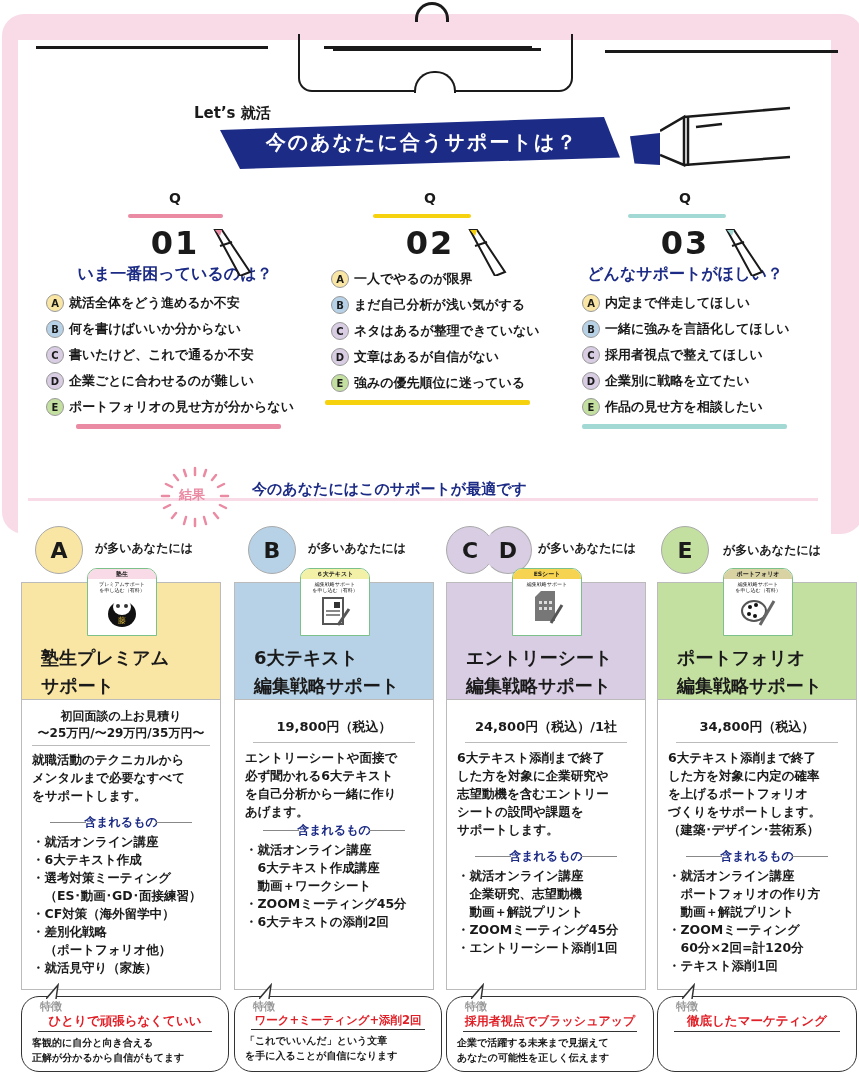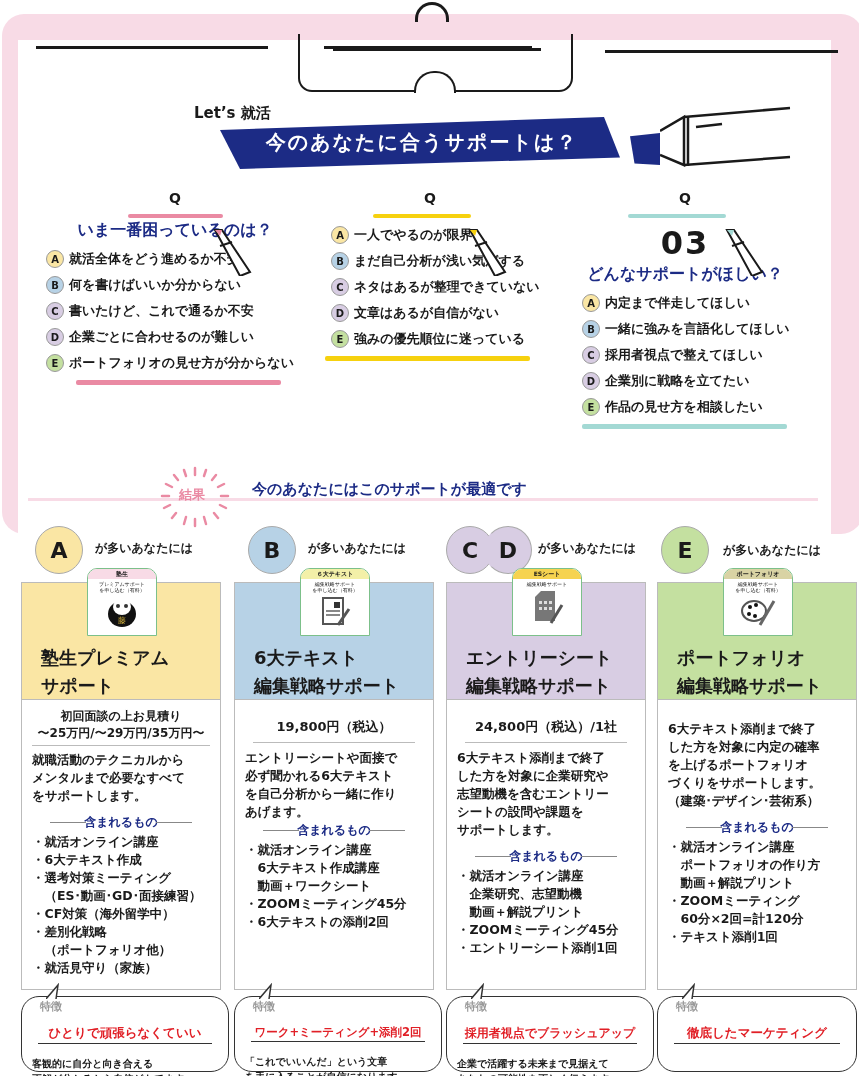--- a/index.html
+++ b/index.html
@@ -36,21 +36,21 @@
 .price{text-align:center;font-size:13px;font-weight:bold;padding-bottom:6px;border-bottom:1.5px solid #bbb;margin:0 8px 6px}
 .price-small{text-align:center;font-size:12px;line-height:17px}
 .desc{white-space:pre-line;margin-top:2px}
 .incl{text-align:center;color:#1c2b85;margin:8px 0 2px;position:relative;font-size:12px}
 .incl:before,.incl:after{content:"";position:absolute;top:9px;width:36px;height:1px;background:#888}
 .incl:before{left:18px}.incl:after{right:18px}
 .items{white-space:pre-line}
 .bubble{position:absolute;top:470px;width:208px;height:76px;border:1.5px solid #333;border-radius:18px;background:#fff;padding:2px 10px}
 .bubble-tail{position:absolute;top:-14px;left:24px;width:16px;height:16px}
 .b-label{font-size:11px;color:#999;font-weight:bold;margin-left:8px;height:14px}
-.b-head{font-size:12.5px;font-weight:bold;color:#e11f26;text-align:center;border-bottom:1.5px solid #333;padding-bottom:1px;margin:12px 6px}
+.b-head{font-size:12.5px;font-weight:bold;color:#e11f26;text-align:center;border-bottom:1.5px solid #333;padding-bottom:1px;margin:0 6px}
 .b-text{font-size:10px;font-weight:bold;line-height:15px;white-space:pre-line;margin-top:3px}
 </style>
 </head>
 <body>
 
 <div class="frame">
   <div class="frame-inner"></div>
 </div>
 <div class="hline" style="left:36px;top:46px;width:232px"></div>
 <div class="hline" style="left:333px;top:48px;width:208px"></div>
@@ -71,20 +71,21 @@
   <polyline points="0,26 24,12 24,60 0,50" fill="#fff" stroke="#1a1a1a" stroke-width="2.5"></polyline>
   <line x1="28" y1="11" x2="28" y2="61" stroke="#1a1a1a" stroke-width="2.5"></line>
   <line x1="24" y1="12" x2="130" y2="3" stroke="#1a1a1a" stroke-width="2.5"></line>
   <line x1="24" y1="60" x2="130" y2="52" stroke="#1a1a1a" stroke-width="2.5"></line>
   <line x1="36" y1="22" x2="62" y2="19" stroke="#1a1a1a" stroke-width="2.5"></line>
 </svg>
 
 <div class="q" style="left:50px;top:190px">
   <div class="q-label">Q</div>
   <div class="q-bar" style="background:#ea8aa3;width:95px;margin-left:78px"></div>
+  <div class="q-num">01</div>
   <div class="q-title">いま一番困っているのは？</div>
   <div class="opts" style="margin-left:-4px">
     <div class="opt">
         <span class="badge" style="background:#fae6a4">A</span>
         <span>就活全体をどう進めるか不安</span>
       </div>
     <div class="opt">
         <span class="badge" style="background:#b7d2e6">B</span>
         <span>何を書けばいいか分からない</span>
       </div>
@@ -105,20 +106,21 @@
 </div>
 <svg style="position:absolute;left:210px;top:228px" width="45" height="48" viewBox="0 0 45 48">
   <path d="M5 2 L12 2 L40 44 L30 48 Z" fill="#fff" stroke="#1a1a1a" stroke-width="2"></path>
   <path d="M5 2 L12 2 L10 8 Z" fill="#ea8aa3"></path>
   <line x1="10" y1="18" x2="22" y2="14" stroke="#1a1a1a" stroke-width="2"></line>
 </svg>
 
 <div class="q" style="left:305px;top:190px">
   <div class="q-label">Q</div>
   <div class="q-bar" style="background:#f6d10e;width:98px;margin-left:68px"></div>
+  <div class="q-num">02</div>
   <div class="opts" style="margin-left:26px">
     <div class="opt">
         <span class="badge" style="background:#fae6a4">A</span>
         <span>一人でやるのが限界</span>
       </div>
     <div class="opt">
         <span class="badge" style="background:#b7d2e6">B</span>
         <span>まだ自己分析が浅い気がする</span>
       </div>
     <div class="opt">
@@ -368,20 +370,21 @@
           <line x1="20" y1="30" x2="34" y2="6" stroke="#666" stroke-width="3"></line>
         </svg>
       </div>
   </div>
   <div class="plan-title">
       <div>ポートフォリオ</div>
       <div>編集戦略サポート</div>
     </div>
   <div class="body-box">
     <div style="height:10px"></div>
+    <div class="price">34,800円（税込）</div>
     <div class="desc">6大テキスト添削まで終了
 した方を対象に内定の確率
 を上げるポートフォリオ
 づくりをサポートします。
 （建築･デザイン･芸術系）</div>
     <div class="incl">含まれるもの</div>
     <div class="items">・就活オンライン講座
 　ポートフォリオの作り方
 　動画＋解説プリント
 ・ZOOMミーティング

